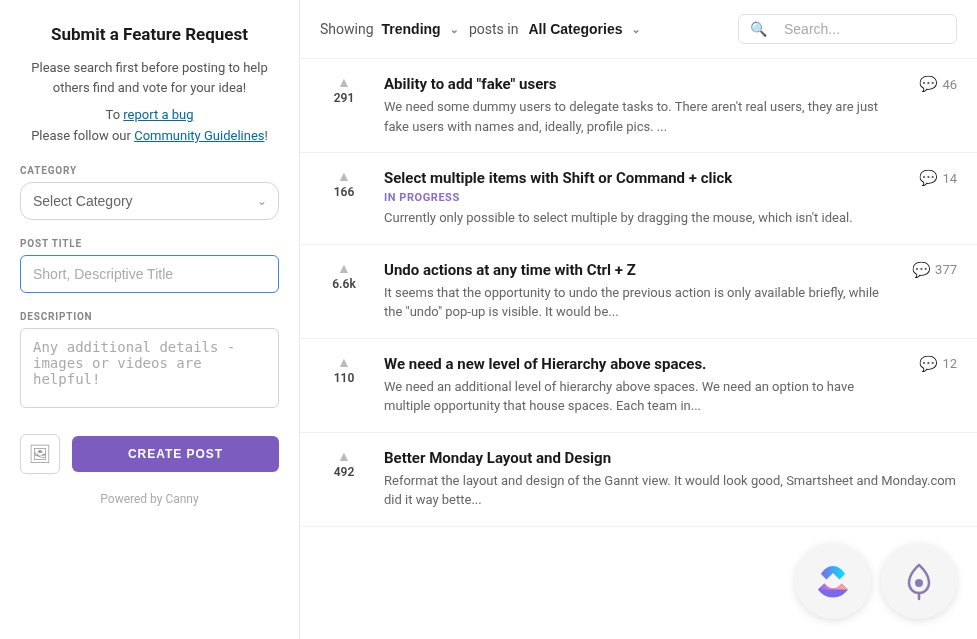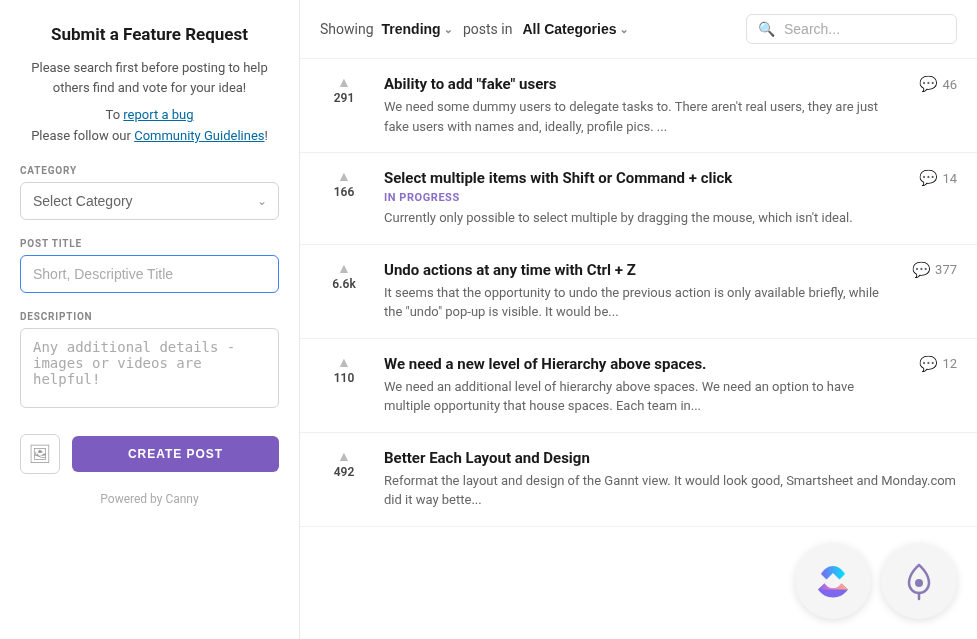--- a/index.html
+++ b/index.html
@@ -63,21 +63,21 @@
     .form-group {
       margin-bottom: 18px;
     }
     .select-wrapper {
       position: relative;
     }
     .select-wrapper select {
       width: 100%;
       padding: 10px 36px 10px 12px;
       border: 1px solid #d4d4d4;
-      border-radius: 6px;
+      border-radius: 12px;
       font-size: 14px;
       color: #666;
       background: #fff;
       appearance: none;
       -webkit-appearance: none;
       cursor: pointer;
       outline: none;
     }
     .select-arrow {
       position: absolute;
@@ -165,21 +165,21 @@
       gap: 6px;
       border-bottom: 1px solid #f0f0f0;
     }
     .right-header .showing-label {
       font-size: 14px;
       color: #555;
     }
     .filter-btn {
       display: flex;
       align-items: center;
-      gap: 3px;
+      gap: 9px;
       font-size: 14px;
       font-weight: 600;
       color: #1a1a1a;
       background: none;
       border: none;
       cursor: pointer;
       padding: 0 2px;
     }
     .filter-btn .chevron {
       font-size: 11px;
@@ -200,20 +200,21 @@
       gap: 8px;
       background: #fff;
     }
     .search-box input {
       border: none;
       outline: none;
       font-size: 14px;
       color: #7f1d1d;
       width: 160px;
       background: transparent;
+      margin-left: 8px;
     }
     .search-box input::placeholder { color: #aaa; }
     .search-icon-svg { color: #bbb; font-size: 14px; }
 
     
     .posts-list {
       flex: 1;
       overflow-y: auto;
       padding: 0;
     }
@@ -434,21 +435,21 @@
       <span class="comment-icon">💬</span>
       <span class="comment-count">12</span>
     </div>
   </div>
       <div class="post-item">
     <div class="vote-section">
       <span class="vote-arrow">▲</span>
       <span class="vote-count">492</span>
     </div>
     <div class="post-content">
-      <div class="post-title">Better Each Layout and Design</div>
+      <div class="post-title">Better Monday Layout and Design</div>
 
       <div class="post-desc">Reformat the layout and design of the Gannt view. It would look good, Smartsheet and Monday.com did it way bette...</div>
     </div>
 
   </div>
     </div>
 </div>
 
 <div class="overlay-container">
   <div class="overlay-badge">

